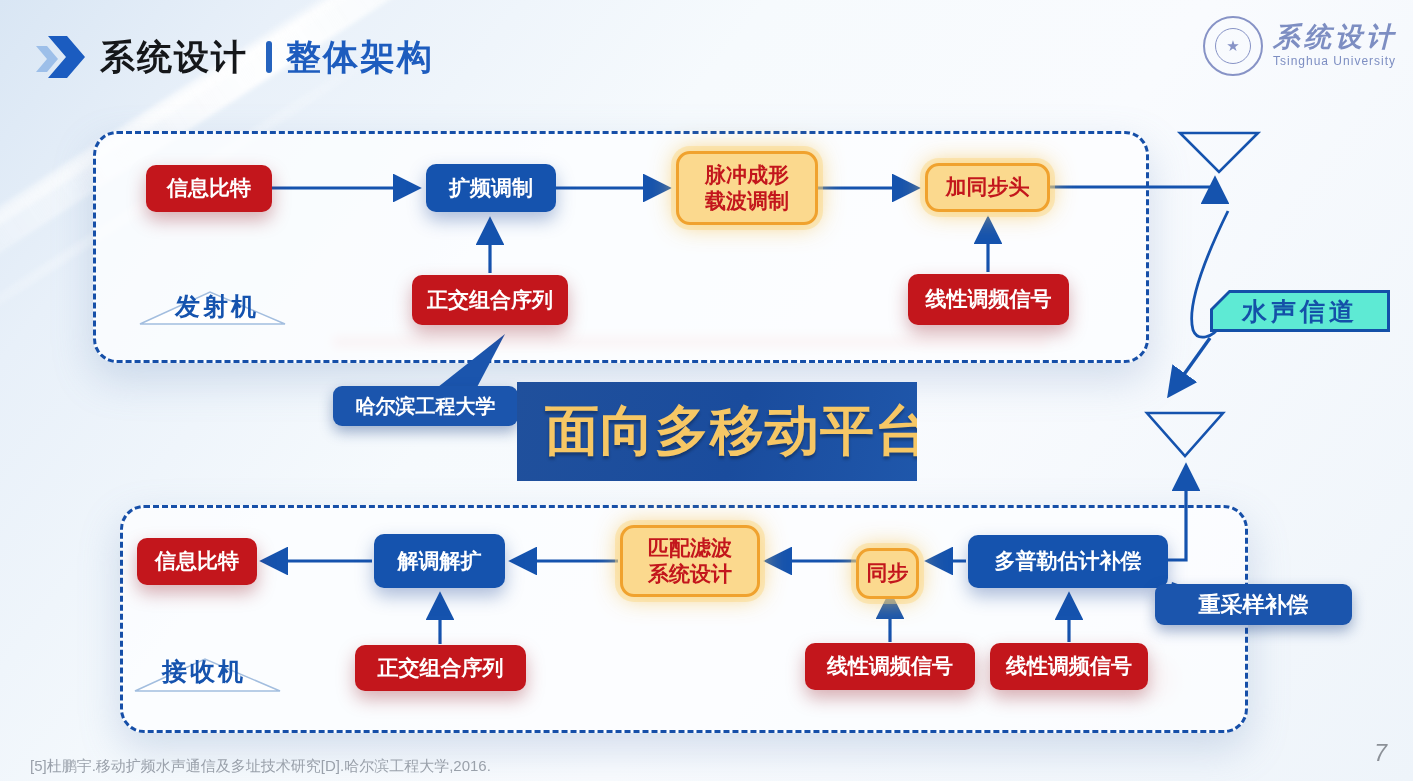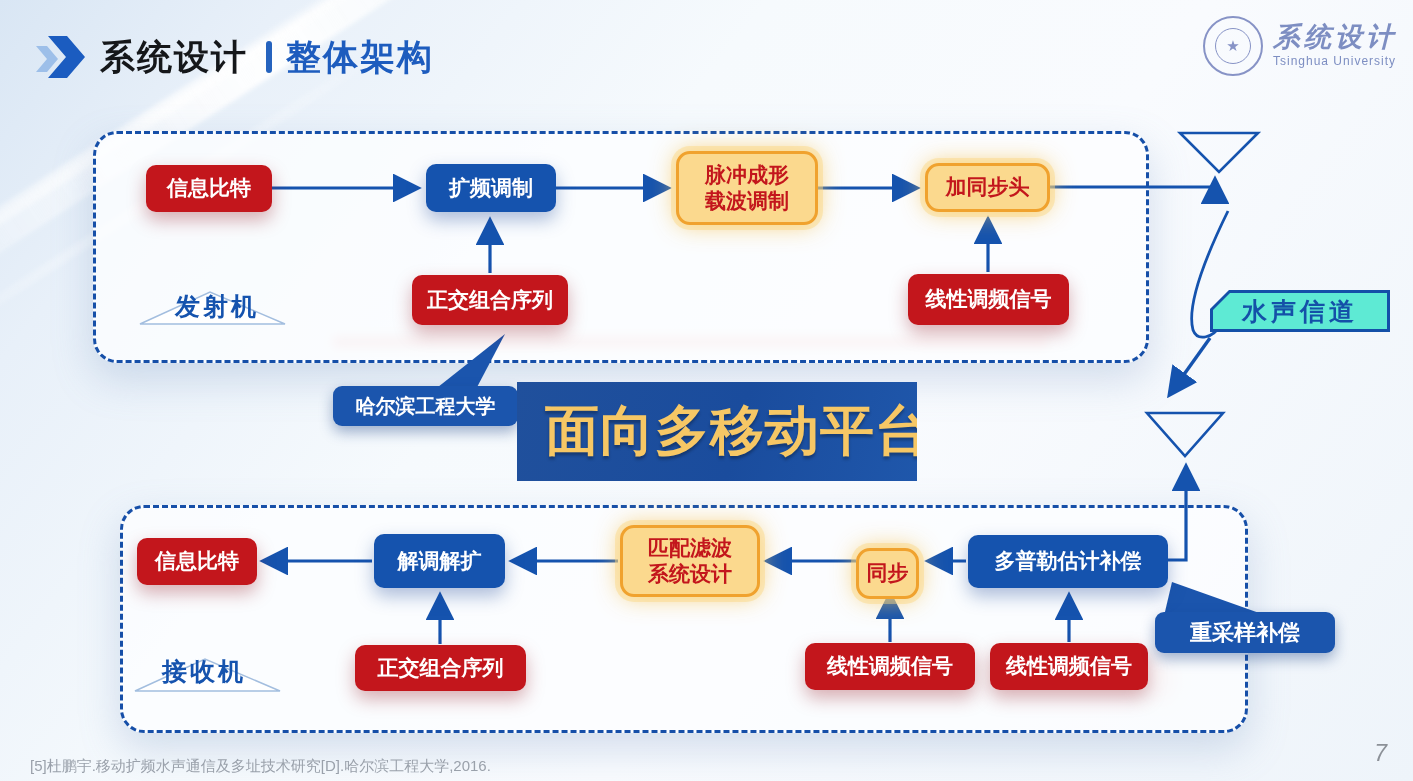--- a/index.html
+++ b/index.html
@@ -170,19 +170,19 @@
   <div class="node blue" style="left:374px;top:534px;width:131px;height:54px;">解调解扩</div>
   <div class="node yellow" style="left:620px;top:525px;width:134px;height:66px;">
     <span>匹配滤波</span>
     <span>系统设计</span>
   </div>
   <div class="node yellow" style="left:856px;top:536px;width:57px;height:45px;margin-top:12px;">同步</div>
   <div class="node blue" style="left:968px;top:535px;width:200px;height:53px;">多普勒估计补偿</div>
   <div class="node red" style="left:355px;top:645px;width:171px;height:46px;">正交组合序列</div>
   <div class="node red" style="left:805px;top:643px;width:170px;height:47px;">线性调频信号</div>
   <div class="node red" style="left:990px;top:643px;width:158px;height:47px;">线性调频信号</div>
-  <div class="node dark-callout" style="left:1155px;top:612px;width:180px;height:41px;font-size:22px;">重采样补偿</div>
+  <div class="node dark-callout" style="left:1155px;top:584px;width:197px;height:41px;font-size:22px;">重采样补偿</div>
   <div class="section-label" style="left:162px;top:655px;">接收机</div>
 
   <div class="footer-cite">[5]杜鹏宇.移动扩频水声通信及多址技术研究[D].哈尔滨工程大学,2016.</div>
   <div class="page-num">7</div>
 
 </div>
 
 </body></html>

